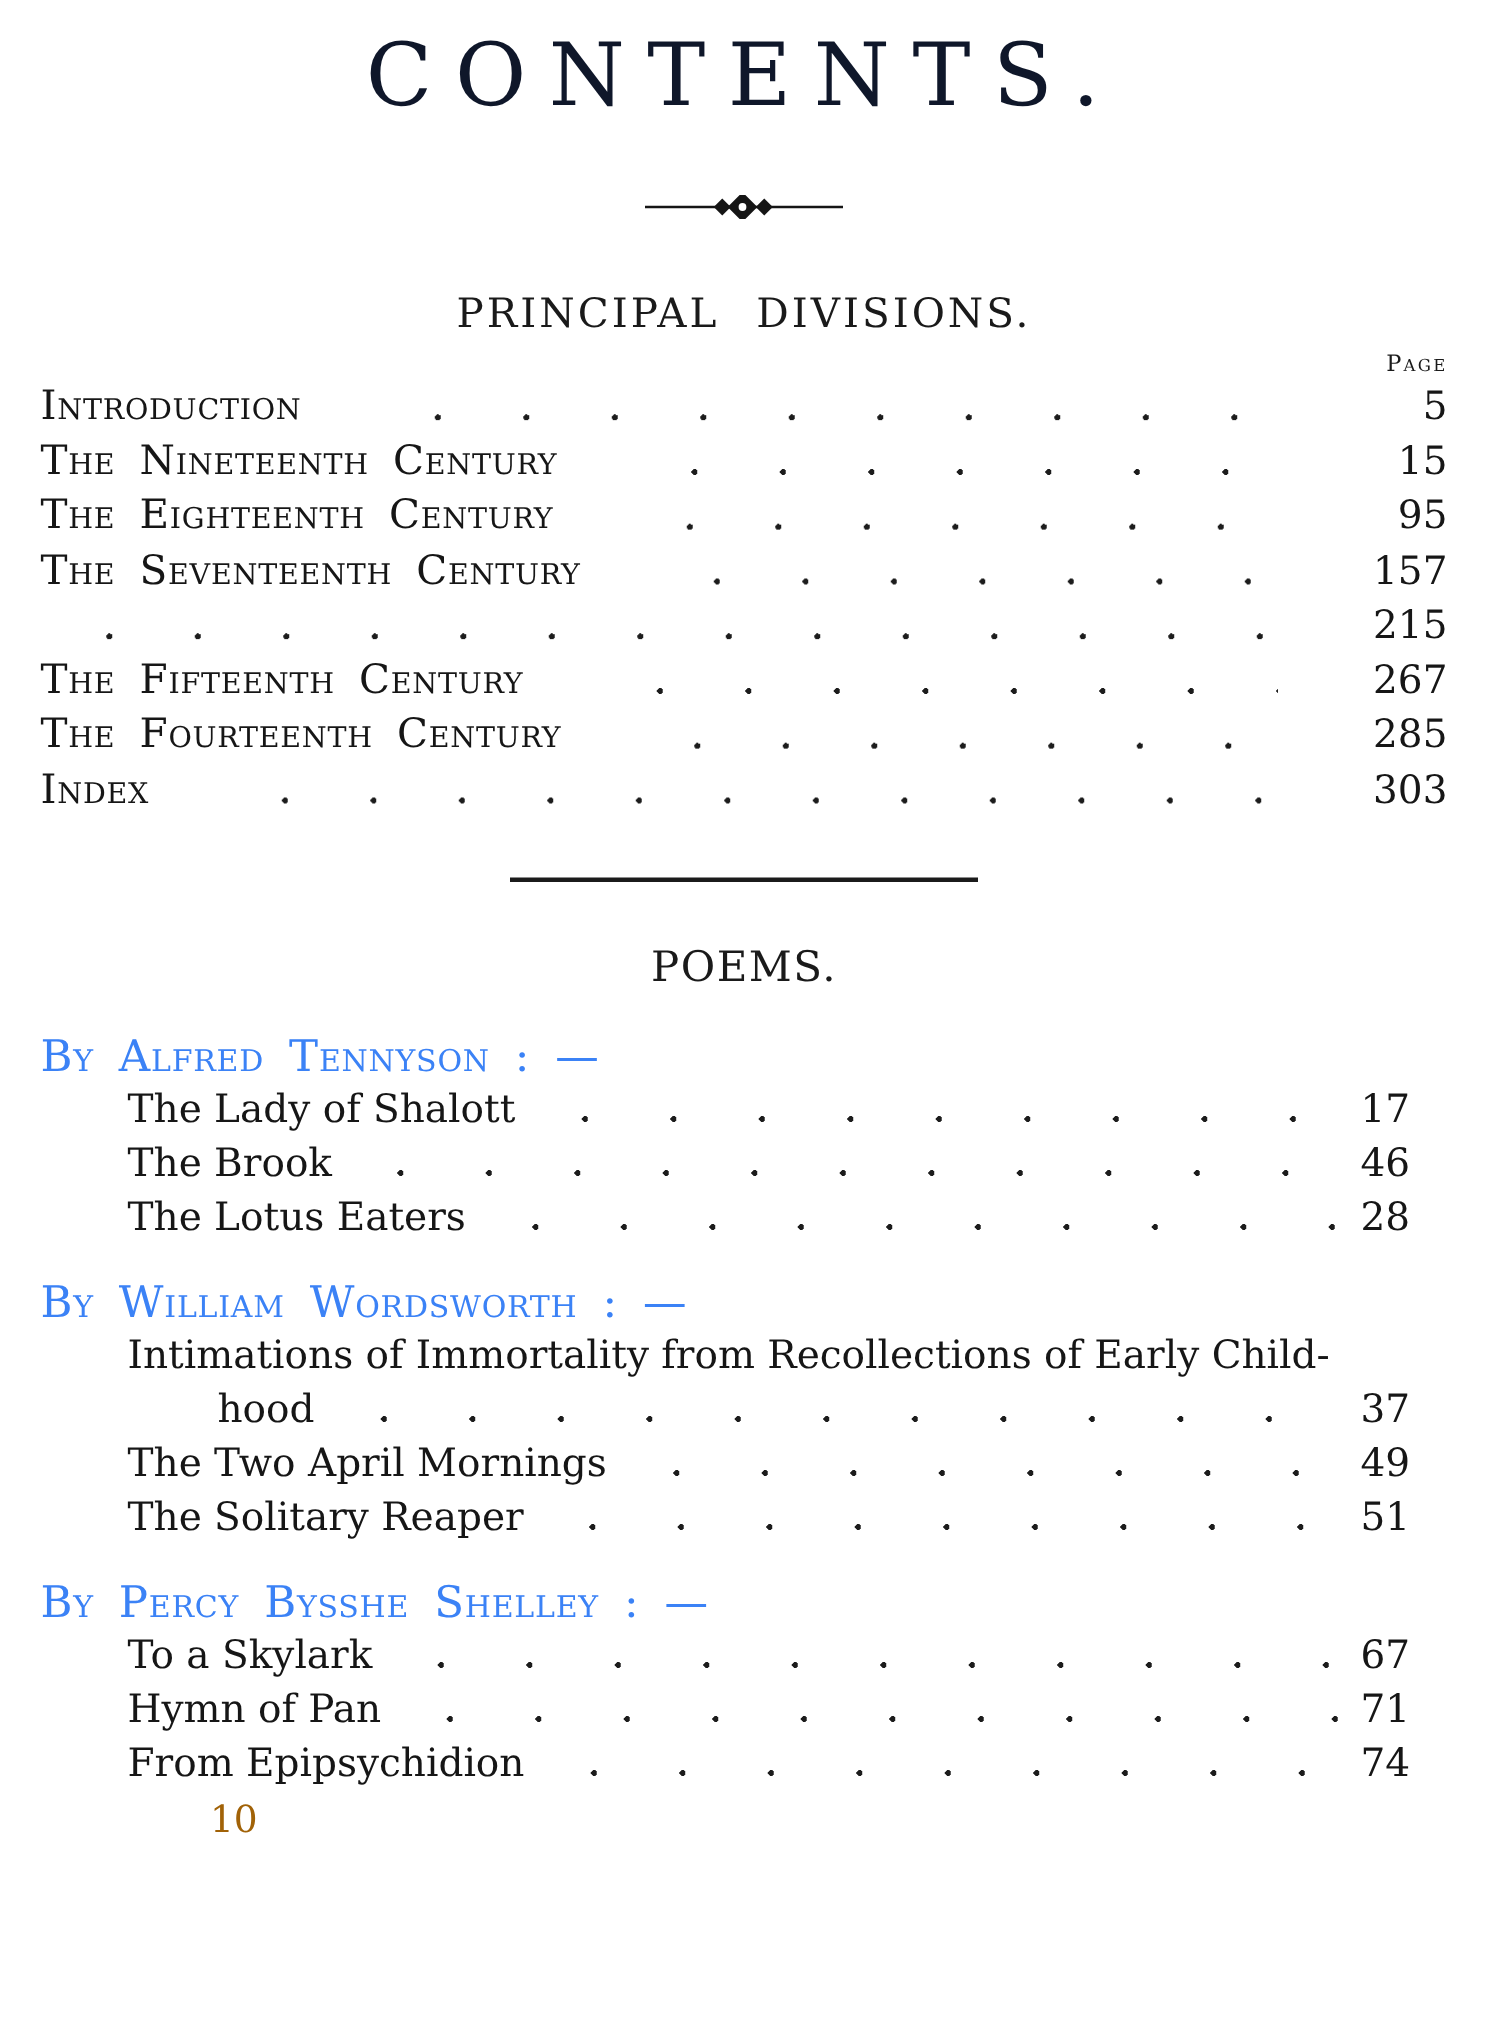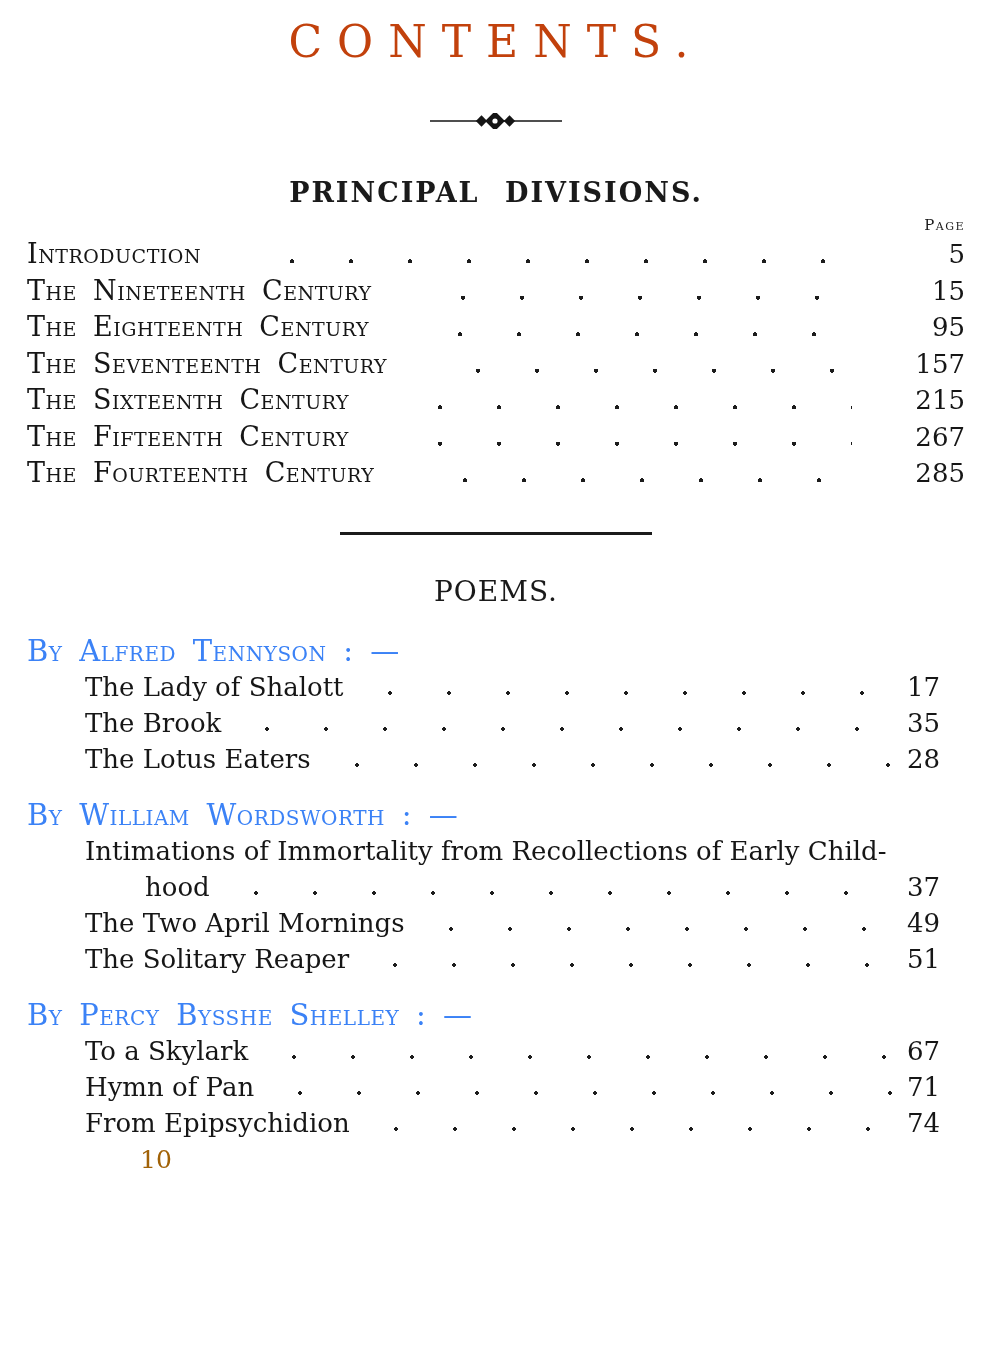--- a/index.html
+++ b/index.html
@@ -12,34 +12,34 @@
     background: #ffffff;
     color: #161616;
     font-family: "DejaVu Serif", "Liberation Serif", serif;
     overflow: hidden;
   }
 
   
   .contents-title {
     margin: 0;
     text-align: center;
-    font-size: 44px;
+    font-size: 58px;
     font-weight: normal;
     letter-spacing: 15px;
-    color: #c2410c;
+    color: #0f172a;
   }
   .ornament-wrap {
     margin-top: 46px;
     text-align: center;
   }
   .principal-heading {
     margin: 44px 0 0 0;
     text-align: center;
     font-size: 27px;
-    font-weight: bold;
+    font-weight: normal;
     letter-spacing: 2px;
     word-spacing: 14px;
     color: #1a1a1a;
   }
   .poems-heading {
     margin: 40px 0 0 0;
     text-align: center;
     font-size: 28px;
     font-weight: normal;
     letter-spacing: 1px;
@@ -177,57 +177,61 @@
       <span class="toc-page">95</span>
     </div>
 
     <div class="toc-row">
       <span class="division-title sc">The Seventeenth Century</span>
       <span class="leader"></span>
       <span class="toc-page">157</span>
     </div>
 
     <div class="toc-row">
-      <span class="division-title sc">The Sixteenth Century</span>
       <span class="leader"></span>
       <span class="toc-page">215</span>
     </div>
 
     <div class="toc-row">
       <span class="division-title sc">The Fifteenth Century</span>
       <span class="leader"></span>
       <span class="toc-page">267</span>
     </div>
 
     <div class="toc-row">
       <span class="division-title sc">The Fourteenth Century</span>
       <span class="leader"></span>
       <span class="toc-page">285</span>
     </div>
 
+    <div class="toc-row">
+      <span class="division-title sc">Index</span>
+      <span class="leader"></span>
+      <span class="toc-page">303</span>
+    </div>
   </div>
 
   <div class="section-rule"></div>
 
   <h2 class="poems-heading">POEMS.</h2>
 
   <div class="poems-list">
     <div class="poem-group">
       <div class="poem-author sc">By Alfred Tennyson : —</div>
       <div>
     <div class="poem-entry-row">
       <span class="poem-title">The Lady of Shalott</span>
       <span class="leader"></span>
       <span class="poem-page">17</span>
     </div>
 
     <div class="poem-entry-row">
       <span class="poem-title">The Brook</span>
       <span class="leader"></span>
-      <span class="poem-page">35</span>
+      <span class="poem-page">46</span>
     </div>
 
     <div class="poem-entry-row">
       <span class="poem-title">The Lotus Eaters</span>
       <span class="leader"></span>
       <span class="poem-page">28</span>
     </div>
   </div>
     </div>
 

